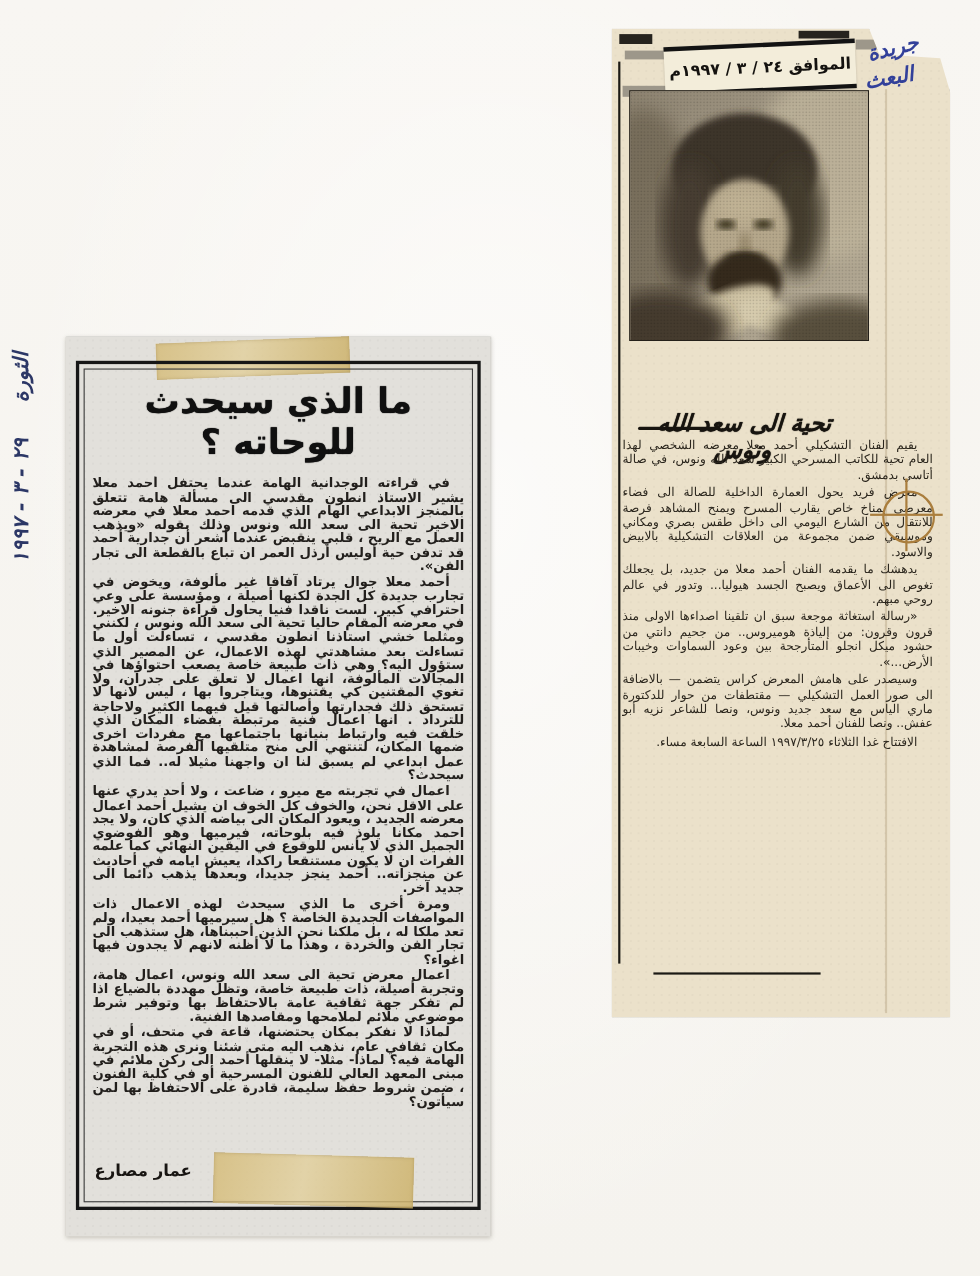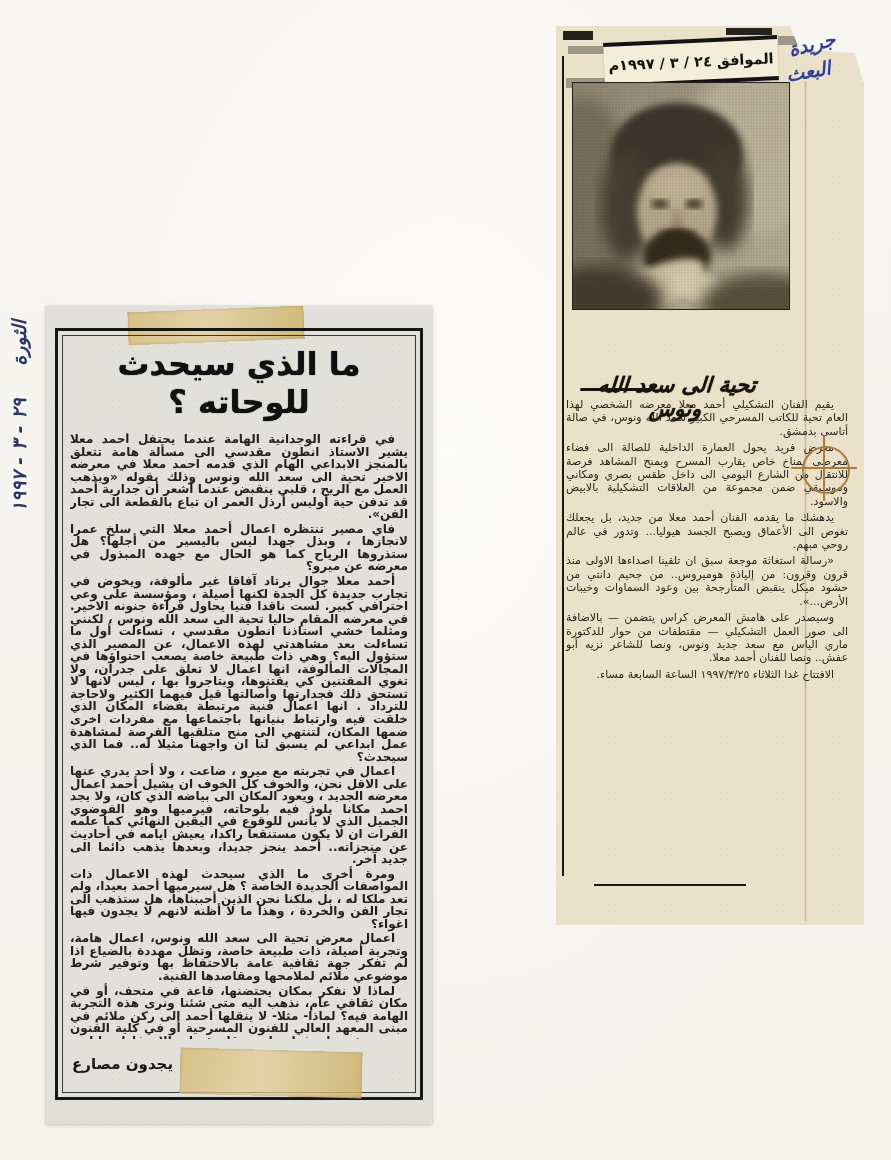--- a/index.html
+++ b/index.html
@@ -17,21 +17,21 @@
   .newsprint{
     background-image:
       radial-gradient(rgba(0,0,0,.05) 12%, transparent 13%),
       radial-gradient(rgba(255,255,255,.06) 10%, transparent 11%);
     background-size:7px 7px,5px 5px;
     box-shadow:0 1px 4px rgba(60,50,30,.25), 0 0 1px rgba(0,0,0,.2);
   }
 
   
   #left-clip{
-    position:absolute;left:46px;top:306px;width:386px;height:818px;
+    position:absolute;left:60px;top:306px;width:386px;height:818px;
     background-color:#e2e0db;
   }
   #left-frame{
     position:absolute;left:9px;right:9px;top:22px;bottom:24px;
     border:3px solid #161616;
     outline:1px solid #3a3a3a;outline-offset:-8px;
   }
   #left-headline{
     margin:14px 12px 6px 12px;
     direction:rtl;text-align:center;
@@ -126,28 +126,27 @@
 <body>
 
 <div id="canvas">
 
   <div id="left-clip" class="newsprint">
     <div class="tape" id="tape-top-left"></div>
     <div id="left-frame">
       <h1 id="left-headline">ما الذي سيحدث للوحاته ؟</h1>
       <div id="left-body">
         <p>في قراءته الوجدانية الهامة عندما يحتفل أحمد معلا يشير الاستاذ انطون مقدسي الى مسألة هامة تتعلق بالمنجز الابداعي الهام الذي قدمه احمد معلا في معرضه الاخير تحية الى سعد الله ونوس وذلك بقوله «ويذهب العمل مع الريح ، قلبي ينقبض عندما أشعر أن جدارية أحمد قد تدفن حية أوليس أرذل العمر ان تباع بالقطعة الى تجار الفن».</p>
-        <p>فاي مصير تنتظره اعمال أحمد معلا التي سلخ عمرا لانجازها ، وبذل جهدا ليس باليسير من أجلها؟ هل ستذروها الرياح كما هو الحال مع جهده المبذول في معرضه عن ميرو؟</p>
         <p>أحمد معلا جوال يرتاد آفاقا غير مألوفة، ويخوض في تجارب جديدة كل الجدة لكنها أصيلة ، ومؤسسة على وعي احترافي كبير. لست ناقدا فنيا يحاول قراءة جنونه الاخير. في معرضه المقام حاليا تحية الى سعد الله ونوس ، لكنني ومثلما خشي استاذنا انطون مقدسي ، تساءلت أول ما تساءلت بعد مشاهدتي لهذه الاعمال، عن المصير الذي ستؤول اليه؟ وهي ذات طبيعة خاصة يصعب احتواؤها في المجالات المألوفة، انها اعمال لا تعلق على جدران، ولا تغوي المقتنين كي يقتنوها، ويتاجروا بها ، ليس لانها لا تستحق ذلك فجدارتها وأصالتها قيل فيهما الكثير ولاحاجة للترداد . انها اعمال فنية مرتبطة بفضاء المكان الذي خلقت فيه وارتباط بنيانها باجتماعها مع مفردات اخرى ضمها المكان، لتنتهي الى منح متلقيها الفرصة لمشاهدة عمل ابداعي لم يسبق لنا ان واجهنا مثيلا له.. فما الذي سيحدث؟</p>
         <p>اعمال في تجربته مع ميرو ، ضاعت ، ولا أحد يدري عنها على الاقل نحن، والخوف كل الخوف ان يشيل أحمد اعمال معرضه الجديد ، ويعود المكان الى بياضه الذي كان، ولا يجد احمد مكانا يلوذ فيه بلوحاته، فيرميها وهو الفوضوي الجميل الذي لا يأنس للوقوع في اليقين النهائي كما علمه الفرات ان لا يكون مستنقعا راكدا، يعيش ايامه في أحاديث عن منجزاته.. أحمد ينجز جديدا، وبعدها يذهب دائما الى جديد آخر.</p>
         <p>ومرة أخرى ما الذي سيحدث لهذه الاعمال ذات المواصفات الجديدة الخاصة ؟ هل سيرميها أحمد بعيدا، ولم تعد ملكا له ، بل ملكنا نحن الذين أحببناها، هل ستذهب الى تجار الفن والخردة ، وهذا ما لا أظنه لانهم لا يجدون فيها اغواء؟</p>
         <p>اعمال معرض تحية الى سعد الله ونوس، اعمال هامة، وتجربة أصيلة، ذات طبيعة خاصة، وتظل مهددة بالضياع اذا لم تفكر جهة ثقافية عامة بالاحتفاظ بها وتوفير شرط موضوعي ملائم لملامحها ومقاصدها الفنية.</p>
         <p>لماذا لا نفكر بمكان يحتضنها، قاعة في متحف، أو في مكان ثقافي عام، نذهب اليه متى شئنا ونرى هذه التجربة الهامة فيه؟ لماذا- مثلا- لا ينقلها أحمد الى ركن ملائم في مبنى المعهد العالي للفنون المسرحية أو في كلية الفنون ، ضمن شروط حفظ سليمة، قادرة على الاحتفاظ بها لمن سيأتون؟</p>
       </div>
-      <div id="left-signature">يجدون مصارع</div>
+      <div id="left-signature">عمار مصارع</div>
     </div>
     <div class="tape" id="tape-bottom-left"></div>
   </div>
 
   <div id="side-note">
     <div class="rot">
       <span class="pub">الثورة</span>
       <span>٢٩ - ٣ - ١٩٩٧</span>
     </div>
   </div>
@@ -204,21 +203,21 @@
       </svg>
     </div>
 
     <h2 id="right-headline">تحية الى سعد الله ونوس</h2>
     <div id="right-headline-underline"></div>
 
     <div id="right-body">
       <p>يقيم الفنان التشكيلي أحمد معلا معرضه الشخصي لهذا العام تحية للكاتب المسرحي الكبير سعد الله ونوس، في صالة أتاسي بدمشق.</p>
       <p>معرض فريد يحول العمارة الداخلية للصالة الى فضاء معرضي بمناخ خاص يقارب المسرح ويمنح المشاهد فرصة للانتقال من الشارع اليومي الى داخل طقس بصري ومكاني وموسيقي ضمن مجموعة من العلاقات التشكيلية بالابيض والاسود.</p>
       <p>يدهشك ما يقدمه الفنان أحمد معلا من جديد، بل يجعلك تغوص الى الأعماق ويصبح الجسد هيوليا... وتدور في عالم روحي مبهم.</p>
-      <p>«رسالة استغاثة موجعة سبق ان تلقينا اصداءها الاولى منذ قرون وقرون: من إلياذة هوميروس.. من جحيم دانتي من حشود ميكل ينقبض المتأرجحة بين وعود السماوات وخيبات الأرض...».</p>
+      <p>«رسالة استغاثة موجعة سبق ان تلقينا اصداءها الاولى منذ قرون وقرون: من إلياذة هوميروس.. من جحيم دانتي من حشود ميكل انجلو المتأرجحة بين وعود السماوات وخيبات الأرض...».</p>
       <p>وسيصدر على هامش المعرض كراس يتضمن — بالاضافة الى صور العمل التشكيلي — مقتطفات من حوار للدكتورة ماري الياس مع سعد جديد ونوس، ونصا للشاعر نزيه أبو عفش.. ونصا للفنان أحمد معلا.</p>
       <p>الافتتاح غدا الثلاثاء ١٩٩٧/٣/٢٥ الساعة السابعة مساء.</p>
     </div>
 
     <div id="bottom-rule"></div>
   </div>
 
   <div class="hand-blue" id="hand-line1">جريدة</div>
   <div class="hand-blue" id="hand-line2">البعث</div>
 

